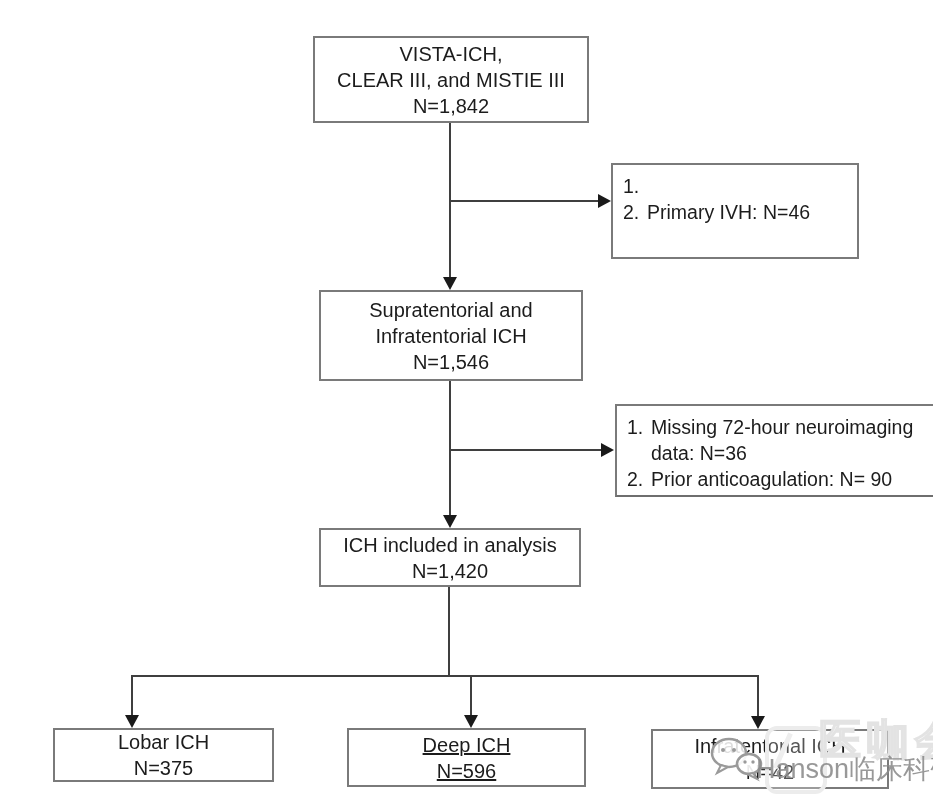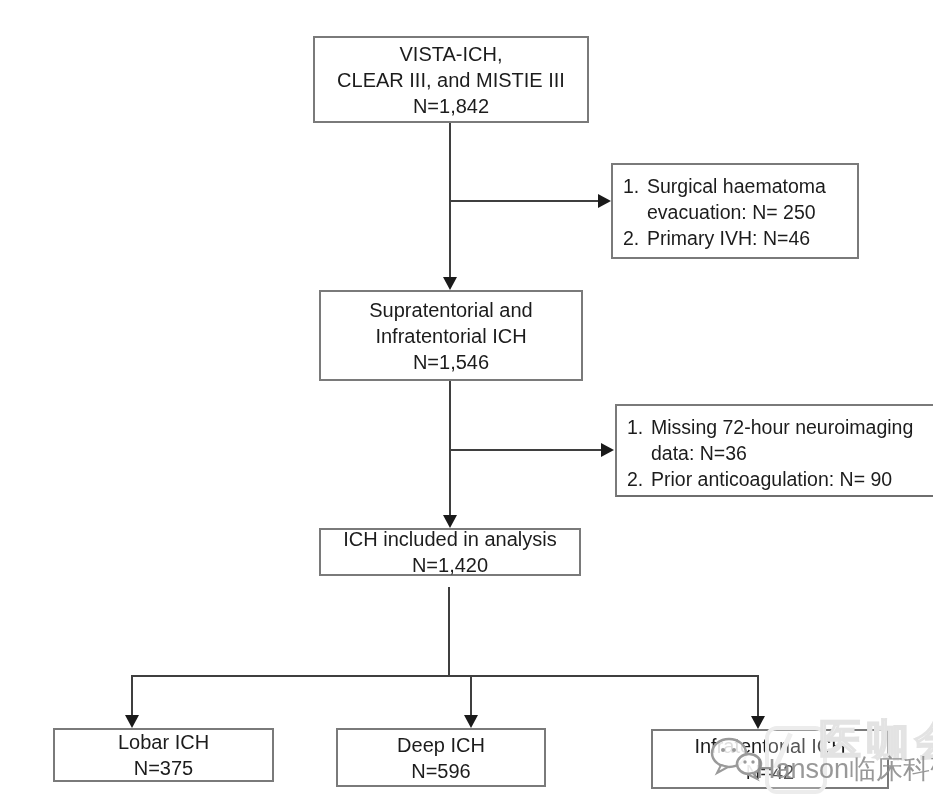--- a/index.html
+++ b/index.html
@@ -57,21 +57,20 @@
 
   <div class="box center" style="left:290px; top:36px; width:276px; height:87px;">
     <div>VISTA-ICH,</div>
     <div>CLEAR III, and MISTIE III</div>
     <div>N=1,842</div>
   </div>
 
   <div class="box side" style="left:588px; top:163px; width:248px; height:96px;">
     <div class="li">
       <span class="num">1.</span>
-      <span class="txt">Surgical haematoma evacuation: N= 250</span>
     </div>
     <div class="li">
       <span class="num">2.</span>
       <span class="txt">Primary IVH: N=46</span>
     </div>
   </div>
 
   <div class="box center" style="left:296px; top:290px; width:264px; height:91px;align-items:center;">
     <div>Supratentorial and</div>
     <div>Infratentorial ICH</div>
@@ -82,31 +81,31 @@
     <div class="li">
       <span class="num">1.</span>
       <span class="txt">Missing 72-hour neuroimaging data: N=36</span>
     </div>
     <div class="li">
       <span class="num">2.</span>
       <span class="txt">Prior anticoagulation: N= 90</span>
     </div>
   </div>
 
-  <div class="box center" style="left:296px; top:528px; width:262px; height:48px;">
+  <div class="box center" style="left:296px; top:528px; width:262px; height:59px;">
     <div>ICH included in analysis</div>
     <div>N=1,420</div>
   </div>
 
   <div class="box center" style="left:30px; top:728px; width:221px; height:54px;">
     <div>Lobar ICH</div>
     <div>N=375</div>
   </div>
 
-  <div class="box center" style="left:313px; top:728px; width:210px; height:59px;">
+  <div class="box center" style="left:324px; top:728px; width:239px; height:59px;text-decoration:underline;">
     <div>Deep ICH</div>
     <div>N=596</div>
   </div>
 
   <div class="box center" style="left:628px; top:729px; width:238px; height:60px;">
     <div>Infratentorial ICH</div>
     <div>N=42</div>
   </div>
 
   <div class="line" style="left:426px; top:123px; width:2px; height:156px;"></div>

